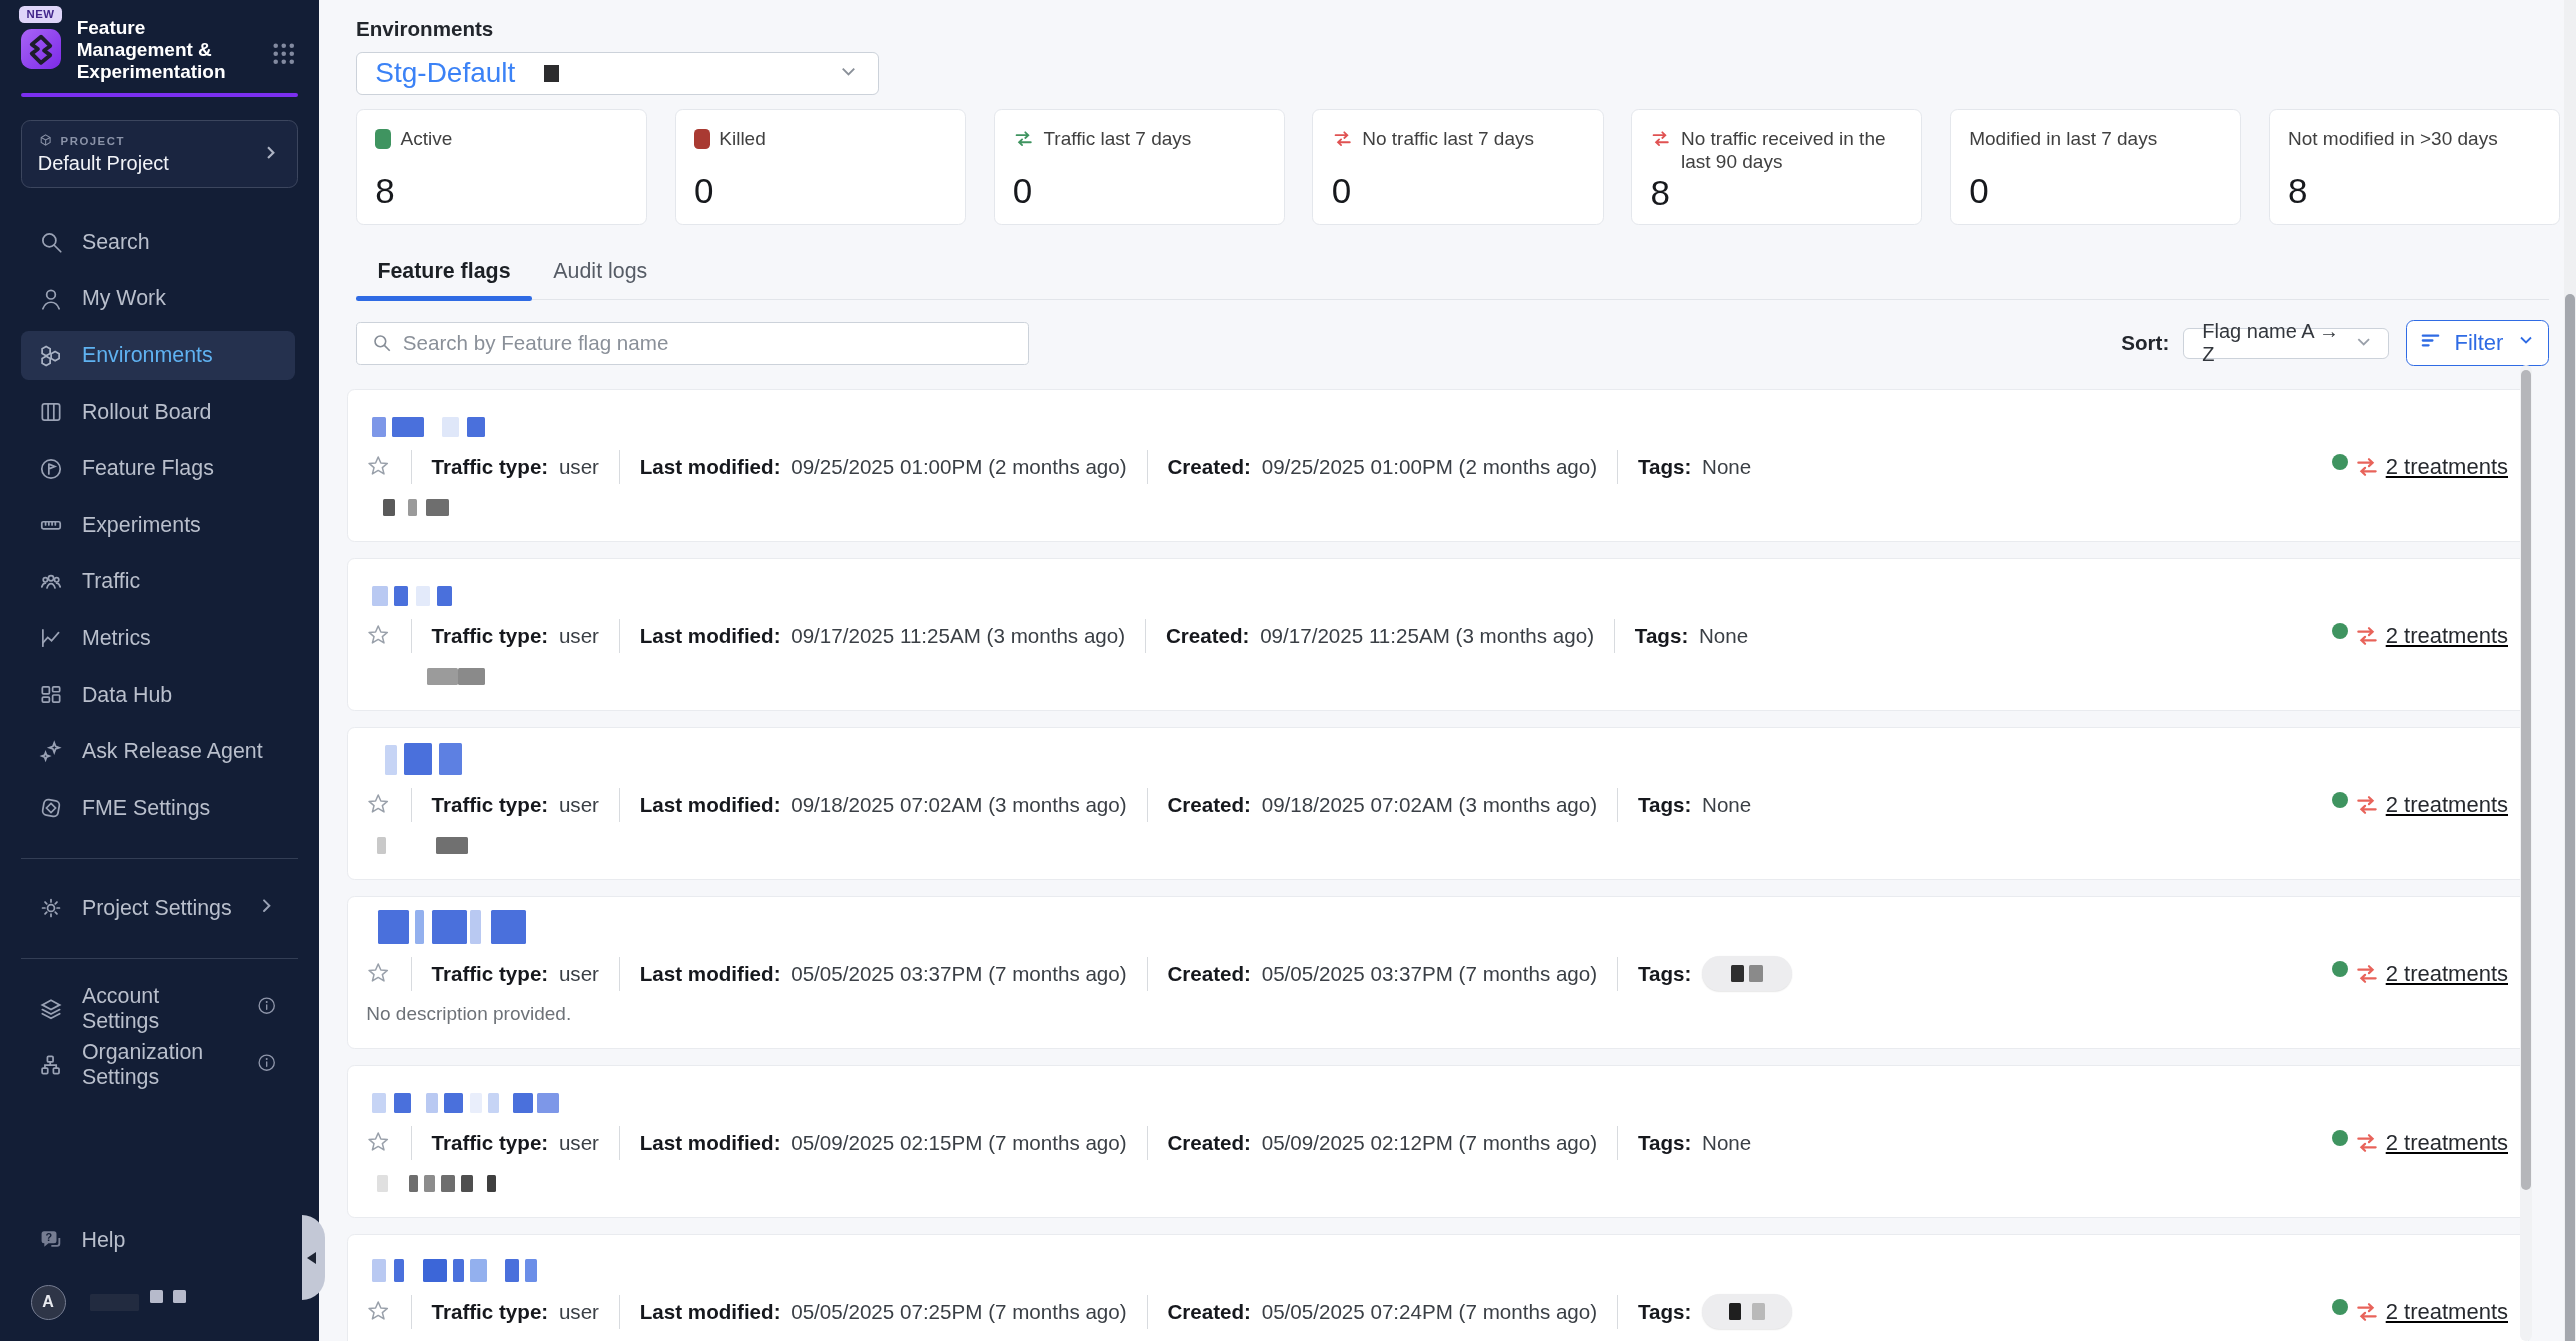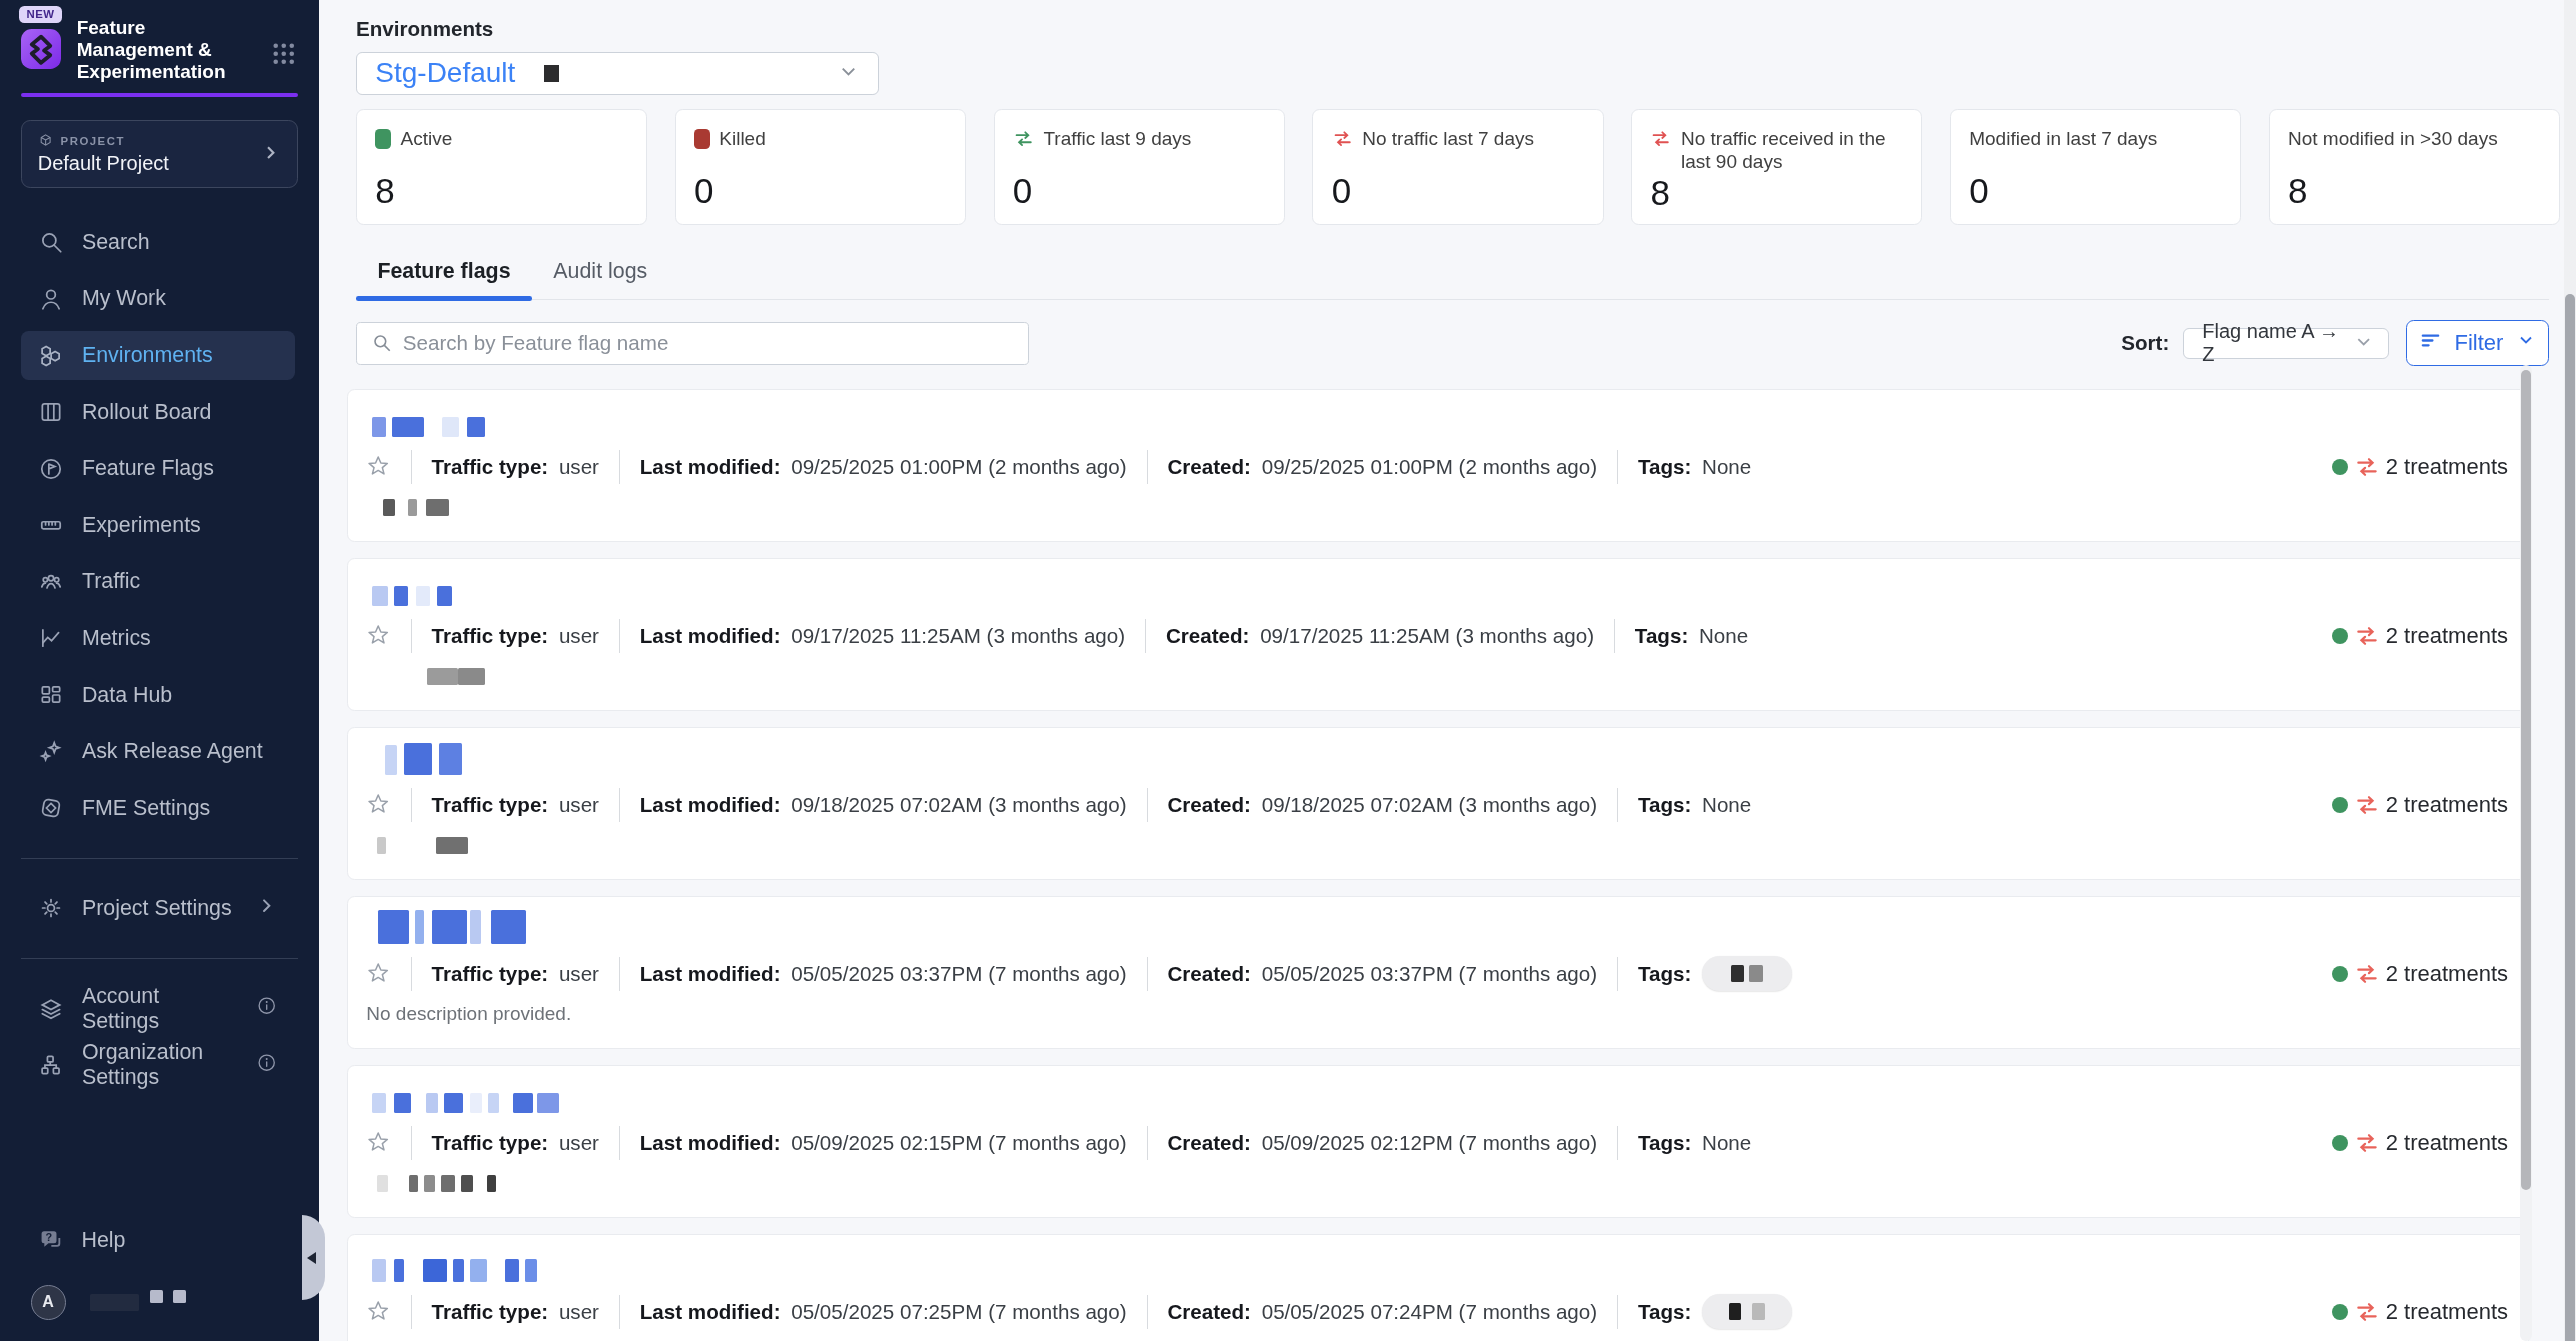--- a/index.html
+++ b/index.html
@@ -75,21 +75,21 @@
   .rows { margin:23px 0 0 28px; width:2182px; }
   .flag-card { background:#fff; border:0.8px solid #e9ebef; border-radius:7.6px; height:153px; margin-bottom:16px; padding:12.2px 20px 0 18.3px; position:relative; }
   .name-line { display:flex; align-items:flex-end; height:35px; }
   .nb { border-radius:1.5px; }
   .meta-line { display:flex; align-items:center; margin-top:10.7px; height:37px; }
   .star { color:#99a0aa; width:24.4px; height:24.4px; flex:none; cursor:pointer; }
   .vdiv { width:0.8px; height:34px; background:#d8dbdf; margin:0 20px; flex:none; }
   .m-label { font-size:20.6px; font-weight:bold; color:#16181d; white-space:nowrap; }
   .m-value { font-size:20.6px; color:#3a3f45; margin-left:10.7px; white-space:nowrap; }
   .tag-pill { height:35px; min-width:90px; background:#ededef; border-radius:17.5px; margin-left:10.7px; display:flex; align-items:center; justify-content:center; gap:3.1px; padding:0 15.3px; box-shadow:0 0.8px 1.5px rgba(0,0,0,.12); }
-  .right-cluster { margin-left:auto; display:flex; align-items:center; gap:6px; }
+  .right-cluster { margin-left:auto; display:flex; gap:6px;text-decoration:underline; }
   .gdot { width:16px; height:16px; border-radius:50%; background:#3f9460; }
   .fork-ic { width:26px; height:26px; color:#e8635a; }
   .treat-text { font-size:22px; color:#26292e; }
   .desc-line { display:flex; align-items:center; margin-top:12.2px; height:20px; }
   .desc-text { font-size:19px; color:#6d7278; }
   .rb { border-radius:1.5px; height:17px; }
 
   .inner-scroll { position:absolute; left:2201px; top:365px; width:12.2px; bottom:0; background:#f1f2f4; border-radius:6.1px; }
   .inner-thumb { position:absolute; left:0.8px; top:5.3px; width:10.7px; height:820px; background:#b5b6ba; border-radius:5.3px; }
   .page-scroll { position:absolute; right:0; top:0; width:12.2px; height:1341px; background:#eff0f2; z-index:9; }
@@ -326,21 +326,21 @@
           <span>Killed</span>
         </div>
         <div class="stat-value">0</div>
       </div>
       <div class="stat-card">
         <div class="stat-top">
           <span class="stat-ic" style="color:#3f9460"><svg viewBox="0 0 24 24" width="21.4" height="21.4" fill="none" stroke="currentColor" stroke-width="2" stroke-linecap="round">
               <path d="M4 8h12.5M13.8 4.8L17.2 8l-3.4 3.2"></path>
               <path d="M20 16H7.5M10.2 12.8L6.8 16l3.4 3.2"></path>
             </svg></span>
-          <span>Traffic last 9 days</span>
+          <span>Traffic last 7 days</span>
         </div>
         <div class="stat-value">0</div>
       </div>
       <div class="stat-card">
         <div class="stat-top">
           <span class="stat-ic" style="color:#e05252"><svg viewBox="0 0 24 24" width="21.4" height="21.4" fill="none" stroke="currentColor" stroke-width="2" stroke-linecap="round">
               <path d="M4 8h12.5M13.8 4.8L17.2 8l-3.4 3.2"></path>
               <path d="M20 16H7.5M10.2 12.8L6.8 16l3.4 3.2"></path>
             </svg></span>
           <span>No traffic last 7 days</span>

